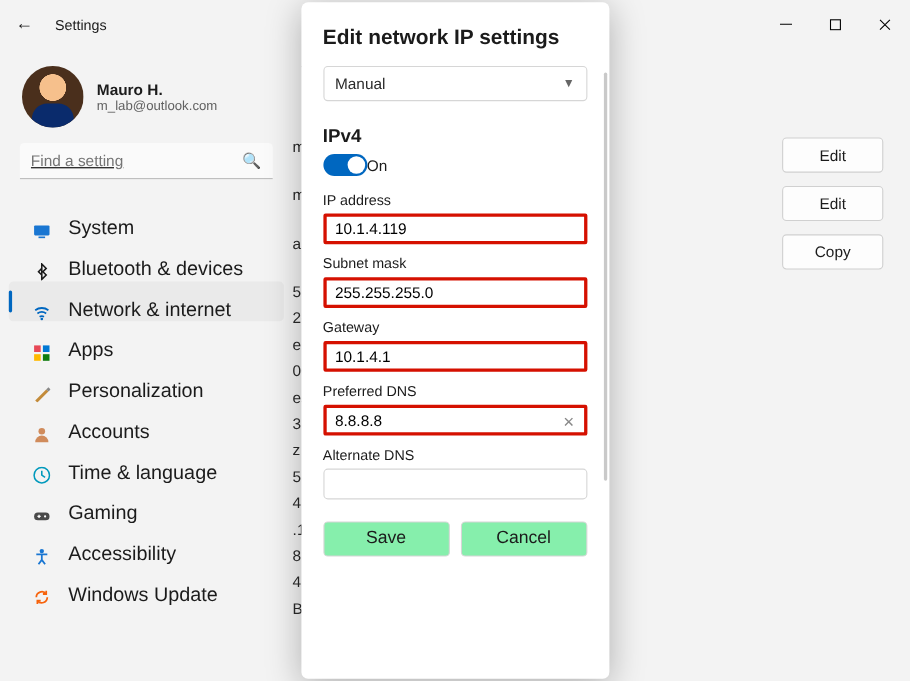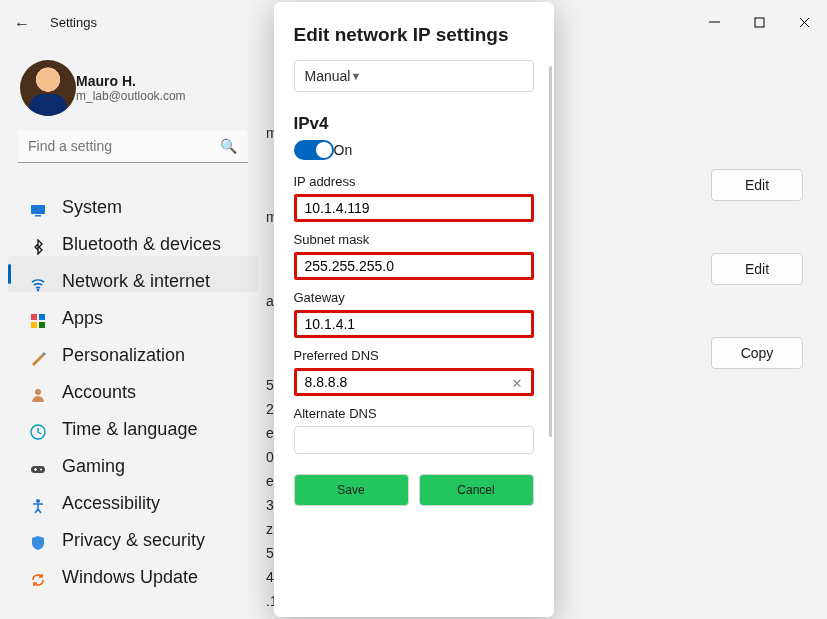--- a/index.html
+++ b/index.html
@@ -35,29 +35,30 @@
   .avatar {
     width:56px; height:56px; border-radius:50%;
     background: radial-gradient(circle at 50% 35%, #f6c08c 0 26%, transparent 27%),
                 linear-gradient(#4a2f1c,#4a2f1c);
     position:relative; overflow:hidden;
   }
   .avatar::after{
     content:""; position:absolute; bottom:-6px; left:9px;
     width:38px; height:28px; background:#0a2b6c; border-radius:14px 14px 0 0;
   }
-  .profile-txt { }
+  .profile-txt { margin-left:12px; }
   .profile-name { font-weight:600; font-size:14px; }
   .profile-email { font-size:12px; color:#616161; }
 
   .search-wrap { padding: 0 18px 12px 18px; position:relative; }
   .search {
     width:100%; height:33px; border:none; border-bottom:1px solid #9a9a9a;
     background:#fafafa; border-radius:4px 4px 0 0; padding:0 32px 0 10px;
     font-size:14px;
+    text-decoration:underline;
   }
   .search-wrap .sicon { position:absolute; right:28px; top:8px; font-size:14px; color:#555; }
 
   .nav { padding-top:6px; }
   .nav-item {
     display:flex; align-items:flex-end; height:36px;
     padding-left:22px; font-size:18px; cursor:default;
     border-radius:4px; margin:1px 8px;
   }
   .nav-item.active { background:#eaeaea; position:relative; }
@@ -68,21 +69,21 @@
   .nav-ico { width:16px; height:16px; margin-right:16px; display:flex; align-items:center; justify-content:center; }
   .nav-ico svg{width:16px;height:16px;}
 
   
   .content { flex:1; padding: 10px 24px 0 0; }
   .breadcrumb { font-size:26px; font-weight:600; padding-left:8px; display:flex; align-items:center; gap:12px;}
   .breadcrumb .sep { color:#888; font-weight:400;}
   .props { margin-top:36px; }
   .prow { display:flex; align-items:flex-start; padding:4px 0; min-height:38px; }
   .prow .val { flex:1; color:#2a2a2a; font-size:14px; }
-  .prow .btn { margin-left:10px;margin-top:44px; }
+  .prow .btn { margin-left:10px; }
   .btn {
     width:92px; height:32px; border:1px solid #d0d0d0; background:#fdfdfd;
     border-radius:4px; font-size:14px; display:flex; align-items:center; justify-content:center;
   }
 
   
   .overlay {
     position:absolute; inset:0; display:flex; justify-content:center;
   }
   .modal {
@@ -91,21 +92,21 @@
     padding: 22px 20px 14px 20px; position:relative;
   }
   .scrollbar {
     position:absolute; right:2px; top:64px; bottom:180px; width:3px;
     background:#c9c9c9; border-radius:2px;
   }
   .modal h1 { font-size:19px; font-weight:600; margin-bottom:14px;}
   .select {
     height:32px; border:1px solid #d6d6d6; border-radius:4px; display:flex;
     align-items:center; padding:0 10px; font-size:14px; color:#2b2b2b;
-    margin-bottom:22px;
+    justify-content:space-between; margin-bottom:22px;
   }
   .modal h2 { font-size:17px; font-weight:600; margin-bottom:6px;}
   .toggle-row { display:flex; align-items:center; margin-bottom:14px;}
   .toggle {
     width:40px; height:20px; background:#0067c0; border-radius:10px; position:relative;
   }
   .toggle::after{
     content:""; position:absolute; right:2px; top:2px; width:16px; height:16px;
     background:#fff; border-radius:50%;
   }
@@ -119,22 +120,22 @@
     font-size:14px; background:#fff; position:relative;
   }
   .input-inner{
     border:none; outline:none; width:100%; height:100%; background:transparent; font-size:14px;
   }
   .input .clear{
      position:absolute; right:8px; top:5px; font-size:13px; color:#888;
   }
   .modal-buttons{ display:flex; gap:10px; margin-top:20px;}
   .modal-buttons .mbtn{
-    flex:1; height:32px; border:1px solid #d6d6d6; background:#22c55e; border-radius:4px;
-    display:flex; align-items:center; justify-content:center; font-size:12px;
+    flex:1; height:32px; border:1px solid #d6d6d6; background:#86efac; border-radius:4px;
+    display:flex; align-items:center; justify-content:center; font-size:16px;
   }
 </style>
 </head>
 <body>
 
 <div class="titlebar">
   <div class="back">←</div>
   <div class="title">Settings</div>
   <div class="spacer"></div>
   <div class="winbtn">
@@ -248,28 +249,20 @@
             <svg viewBox="0 0 16 16">
               <circle cx="8" cy="3" r="2" fill="#1976d2"></circle>
               <path d="M3 6h10M8 6v5M8 11l-3 4M8 11l3 4" stroke="#1976d2" stroke-width="1.6" fill="none"></path>
             </svg>
           </span>
           <span>Accessibility</span>
         </div>
         <div class="nav-item">
           <span class="nav-ico">
             <svg viewBox="0 0 16 16">
-              <path d="M8 1l6 2v5c0 4-3 6-6 7-3-1-6-3-6-7V3z" fill="#3a8dde"></path>
-            </svg>
-          </span>
-          <span>Privacy &amp; security</span>
-        </div>
-        <div class="nav-item">
-          <span class="nav-ico">
-            <svg viewBox="0 0 16 16">
               <path d="M3 8a5 5 0 019-3M13 8a5 5 0 01-9 3" fill="none" stroke="#f7630c" stroke-width="1.6"></path>
               <path d="M12 2v3h-3M4 14v-3h3" fill="none" stroke="#f7630c" stroke-width="1.6"></path>
             </svg>
           </span>
           <span>Windows Update</span>
         </div>
       </div>
   </div>
 
   <div class="content">

